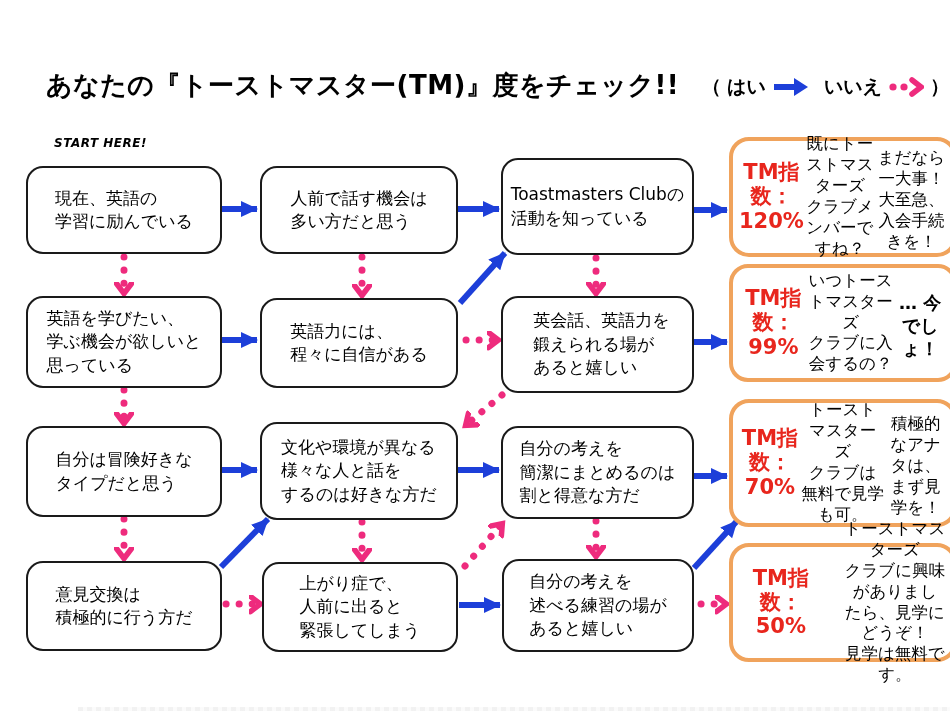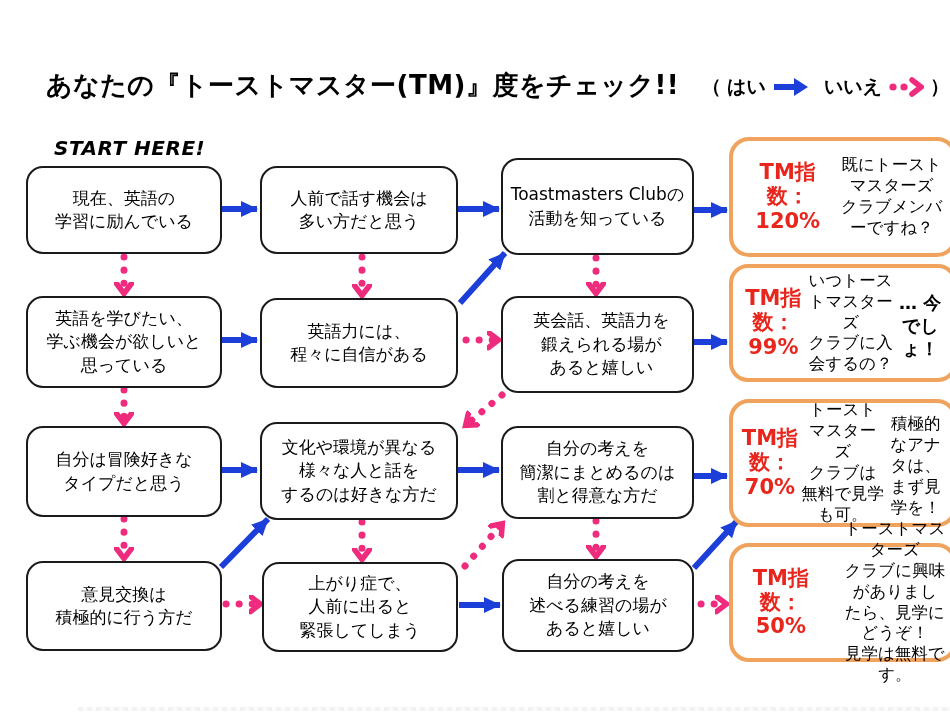--- a/index.html
+++ b/index.html
@@ -10,28 +10,28 @@
   .page-title{
     position:absolute;left:30px;top:68px;font-size:26px;font-weight:700;
     letter-spacing:0.5px;white-space:nowrap;
   }
   .legend{
     position:absolute;left:686px;top:74px;font-size:19px;font-weight:600;
     display:flex;align-items:center;gap:6px;white-space:nowrap;
   }
   .legend svg{display:block;}
   .start-here{
-    position:absolute;left:38px;top:136px;font-size:20px;font-weight:800;
+    position:absolute;left:38px;top:136px;font-size:12px;font-weight:800;
     font-style:italic;letter-spacing:0.5px;
   }
   .arrows{position:absolute;left:0;top:0;z-index:1;}
   .fbox{
     position:absolute;z-index:2;background:#fff;border:2.5px solid #1a1a1a;
     border-radius:17px;display:flex;align-items:center;justify-content:center;
-    text-align:center;font-size:17px;line-height:1.38;white-space:pre-line;
+    text-align:left;font-size:17px;line-height:1.38;white-space:pre-line;
     box-sizing:border-box;
   }
   .rbox{
     position:absolute;z-index:2;background:#fff;border:4px solid #f0a35c;
     border-radius:20px;display:flex;align-items:center;
     justify-content:center;text-align:center;font-size:16.5px;line-height:1.27;
     white-space:pre-line;box-sizing:border-box;padding:4px 6px;
   }
   .rtitle{color:#e8261d;font-weight:700;font-size:21px;line-height:1.15;margin-bottom:1px;}
   .rpara2{margin-top:7px;}
@@ -147,20 +147,22 @@
 人前に出ると
 緊張してしまう</div>
   <div class="fbox" id="C4">自分の考えを
 述べる練習の場が
 あると嬉しい</div>
 
   <div class="rbox" id="R1">
     <div class="rtitle">TM指数：120%</div>
     <div class="rpara1">既にトーストマスターズ
 クラブメンバーですね？</div>
+    <div class="rpara2">まだなら一大事！
+大至急、入会手続きを！</div>
   </div>
   <div class="rbox" id="R2">
     <div class="rtitle">TM指数：99%</div>
     <div class="rpara1">いつトーストマスターズ
 クラブに入会するの？</div>
     <div class="rpara2 bold">… 今でしょ！</div>
   </div>
   <div class="rbox" id="R3">
     <div class="rtitle">TM指数：70%</div>
     <div class="rpara1">トーストマスターズ

